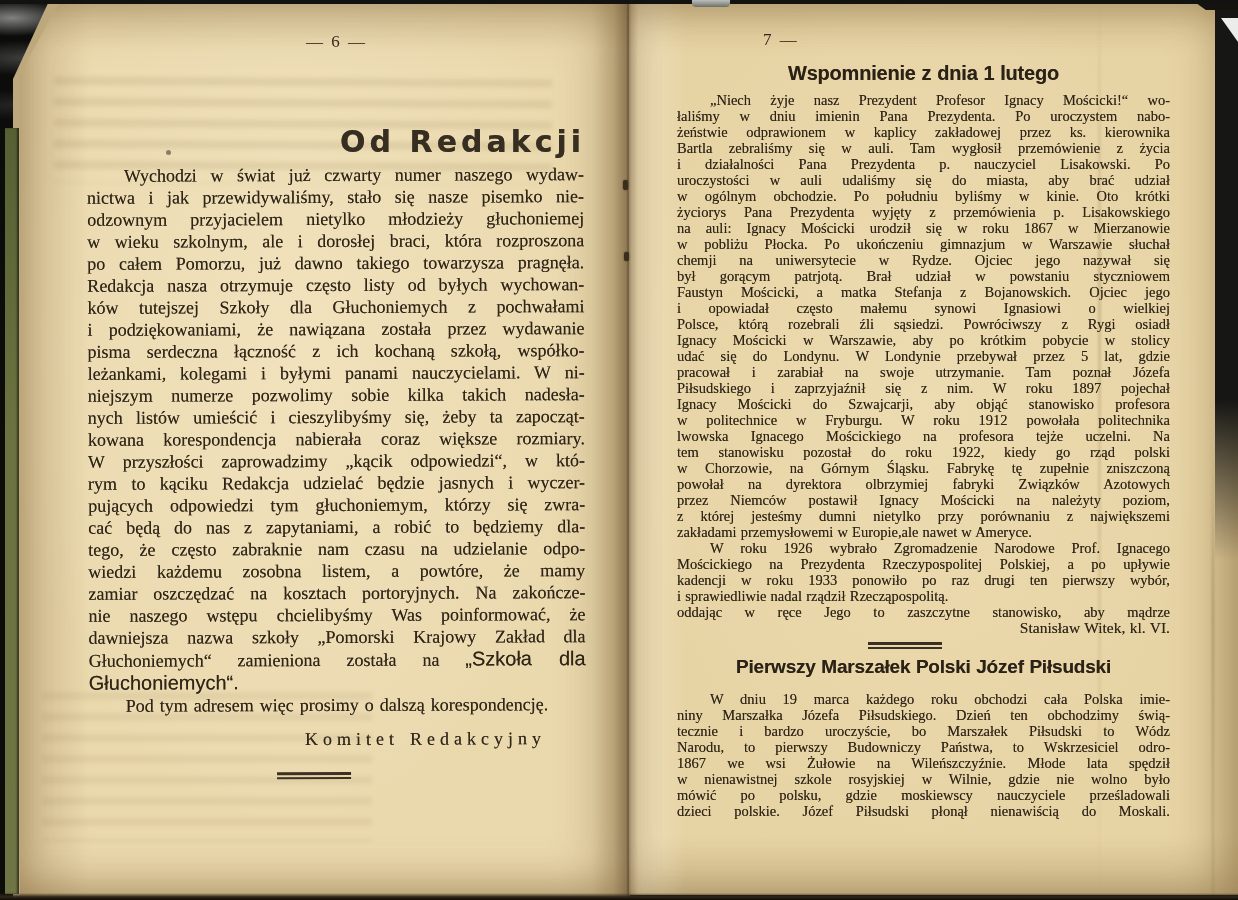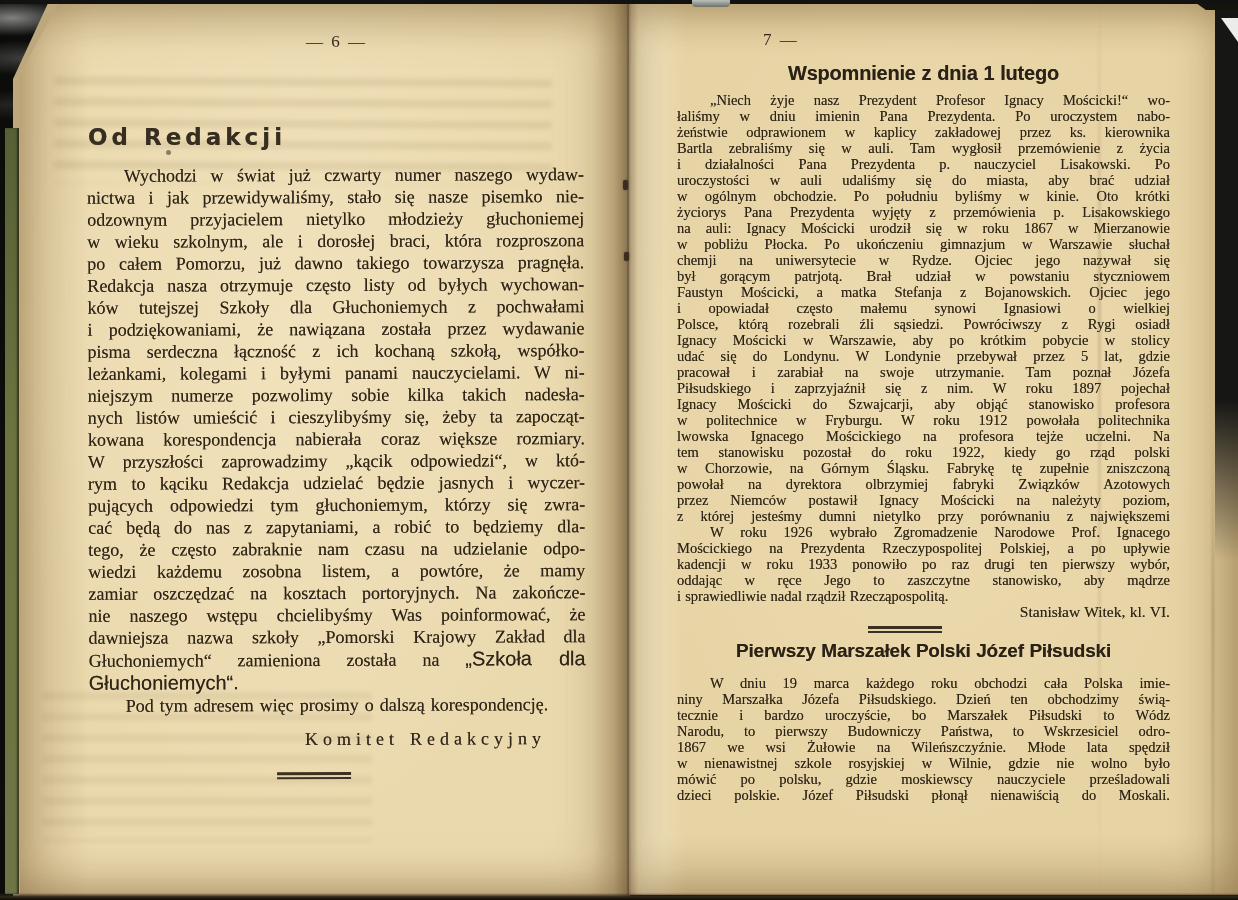--- a/index.html
+++ b/index.html
@@ -33,22 +33,22 @@
   
   .ghost{position:absolute;filter:blur(2px);pointer-events:none;}
   .g1{left:34px;top:74px;width:498px;height:106px;opacity:.55;transform:rotate(.3deg);
       background:repeating-linear-gradient(to bottom, rgba(122,102,58,.22) 0 8px, transparent 8px 21px);}
   .g2{left:22px;top:688px;width:330px;height:150px;opacity:.45;
       background:repeating-linear-gradient(to bottom, rgba(122,102,58,.20) 0 8px, transparent 8px 21px);}
   .dot{position:absolute;left:146px;top:146px;width:5px;height:5px;border-radius:50%;background:rgba(62,50,32,.55);}
   
   .pnum-l{position:absolute;left:68px;top:28px;width:497px;text-align:center;
           font-size:17px;letter-spacing:2px;color:#352a1c;}
-  .head-l{position:absolute;left:68px;top:120px;width:497px;text-align:left;
-          font-family:"DejaVu Sans",sans-serif;font-weight:700;font-size:23px;letter-spacing:4px;
+  .head-l{position:absolute;left:68px;top:120px;width:497px;text-align:right;
+          font-family:"DejaVu Sans",sans-serif;font-weight:700;font-size:30px;letter-spacing:4px;
           color:#372e22;text-shadow:0 0 .6px rgba(55,46,34,.6);}
   .body-l{position:absolute;left:68px;top:160px;width:497px;font-size:18px;line-height:22px;
           word-spacing:1.5px;transform:rotate(-.2deg);text-shadow:0 0 .5px rgba(46,36,23,.65);}
   .line{text-align:justify;text-align-last:justify;}
   .line.nj{text-align-last:left;}
   .body-l .line.ind{text-indent:37px;}
   .bold-sans{font-family:"Liberation Sans",sans-serif;font-weight:400;font-size:20px;}
   .sig{margin-top:12px;text-align:right;padding-right:40px;font-size:18px;letter-spacing:5px;color:#31271a;}
   .rule{height:2px;border-top:3px solid #3b3122;border-bottom:2px solid #3b3122;width:74px;}
   .rule-l{margin:22px 0 0 188px;}
@@ -162,27 +162,28 @@
           <div class="line">pracował i zarabiał na swoje utrzymanie. Tam poznał Józefa</div>
           <div class="line">Piłsudskiego i zaprzyjaźnił się z nim. W roku 1897 pojechał</div>
           <div class="line">Ignacy Mościcki do Szwajcarji, aby objąć stanowisko profesora</div>
           <div class="line">w politechnice w Fryburgu. W roku 1912 powołała politechnika</div>
           <div class="line">lwowska Ignacego Mościckiego na profesora tejże uczelni. Na</div>
           <div class="line">tem stanowisku pozostał do roku 1922, kiedy go rząd polski</div>
           <div class="line">w Chorzowie, na Górnym Śląsku. Fabrykę tę zupełnie zniszczoną</div>
           <div class="line">powołał na dyrektora olbrzymiej fabryki Związków Azotowych</div>
           <div class="line">przez Niemców postawił Ignacy Mościcki na należyty poziom,</div>
           <div class="line">z której jesteśmy dumni nietylko przy porównaniu z największemi</div>
+          <div class="line nj">zakładami przemysłowemi w Europie,ale nawet w Ameryce.</div>
         </div>
       <div class="para p2">
           <div class="line ind">W roku 1926 wybrało Zgromadzenie Narodowe Prof. Ignacego</div>
           <div class="line">Mościckiego na Prezydenta Rzeczypospolitej Polskiej, a po upływie</div>
           <div class="line">kadencji w roku 1933 ponowiło po raz drugi ten pierwszy wybór,</div>
+          <div class="line nj">i sprawiedliwie nadal rządził Rzecząpospolitą.</div>
           <div class="line">oddając w ręce Jego to zaszczytne stanowisko, aby mądrze</div>
-          <div class="line nj">i sprawiedliwie nadal rządził Rzecząpospolitą.</div>
         </div>
       <div class="byline">Stanisław Witek, kl. VI.</div>
       <div class="rule rule-r"></div>
       <div class="head-r h2">Pierwszy Marszałek Polski Józef Piłsudski</div>
       <div class="para p3">
           <div class="line ind">W dniu 19 marca każdego roku obchodzi cała Polska imie-</div>
           <div class="line">niny Marszałka Józefa Piłsudskiego. Dzień ten obchodzimy świą-</div>
           <div class="line">tecznie i bardzo uroczyście, bo Marszałek Piłsudski to Wódz</div>
           <div class="line">Narodu, to pierwszy Budowniczy Państwa, to Wskrzesiciel odro-</div>
           <div class="line">1867 we wsi Żułowie na Wileńszczyźnie. Młode lata spędził</div>

